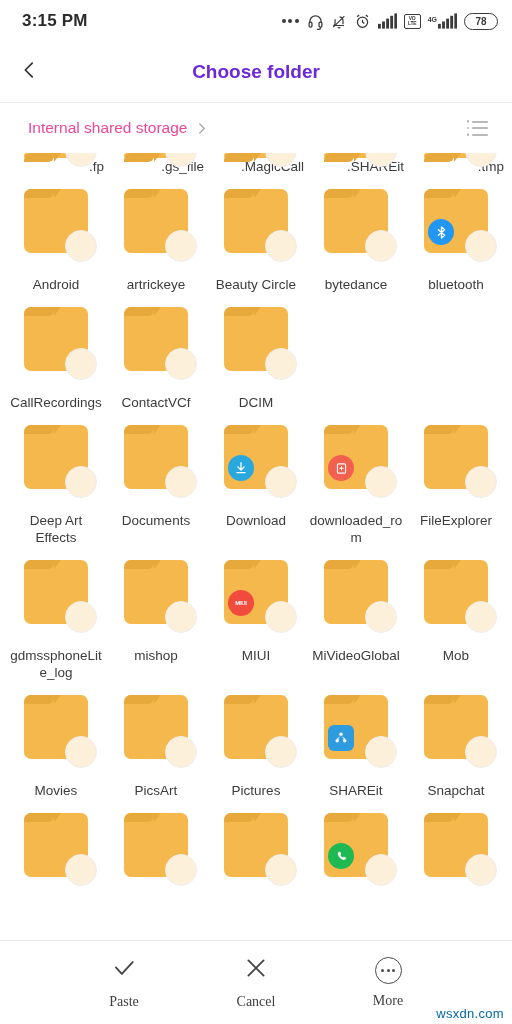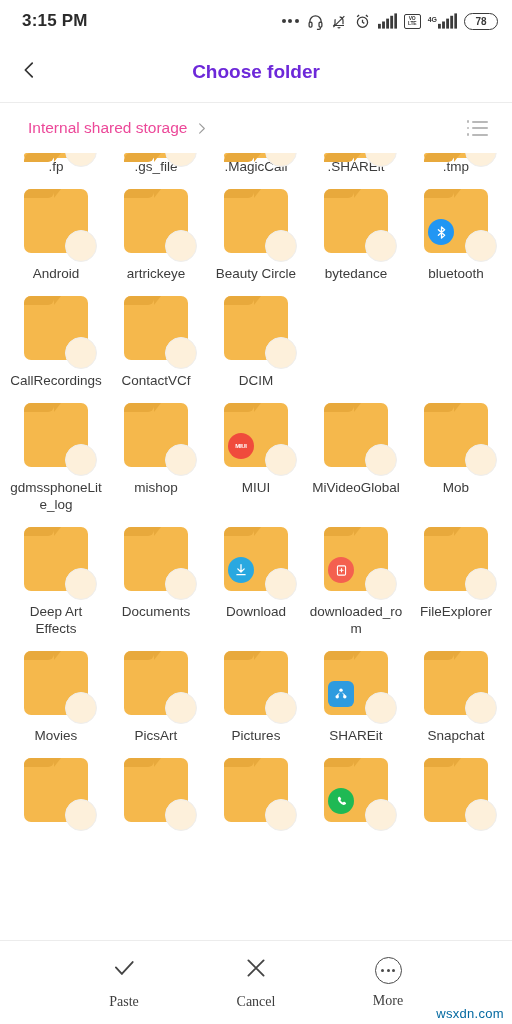--- a/index.html
+++ b/index.html
@@ -65,21 +65,21 @@
   }
   .grid-inner { position: relative; padding: 0 6px; }
   .row { display: flex; }
   .cell {
     width: 100px; display: flex; flex-direction: column; align-items: center;
     padding-top: 14px;
   }
   
   .row-clipped { height: 22px; overflow: hidden; }
   .row-clipped .cell { padding-top: 0; }
-  .row-clipped .folder-label { margin-top: 0; }
+  .row-clipped .folder-label { margin-top: 0; text-align: right; }
 
   .folder {
     position: relative; width: 64px; height: 64px;
   }
   .folder .body {
     position: absolute; inset: 0; background: #f5b84c; border-radius: 7px;
   }
   .folder .tab {
     position: absolute; left: 0; top: 0; width: 30px; height: 9px;
     background: #e8a93c; border-radius: 7px 0 6px 0;
@@ -96,21 +96,21 @@
   }
   .badge {
     position: absolute; left: 4px; bottom: 8px;
     width: 26px; height: 26px; display: flex; align-items: center; justify-content: center;
     color: #fff;
   }
   .badge.round { border-radius: 50%; }
   .badge.rounded { border-radius: 6px; }
   .badge-text { font-size: 6px; font-weight: bold; letter-spacing: -.3px; }
   .folder-label {
-    margin-top: 12px; width: 96px; text-align: center;
+    margin-top: 23px; width: 96px; text-align: center;
     font-size: 13.5px; line-height: 17px; color: #3c3c3c; word-break: break-word;
   }
 
   
   .bottombar {
     position: absolute; left: 0; right: 0; bottom: 0; height: 84px;
     background: #fff; border-top: 1px solid #ececec;
     display: flex; align-items: center; justify-content: center; gap: 36px;
   }
   .bottom-action {
@@ -344,65 +344,20 @@
             <div class="folder-label">DCIM</div>
           </div>
         </div>
         <div class="row">
           <div class="cell">
             <div class="folder">
               <span class="body"></span>
               <span class="tab"></span>
               <span class="check-circle"></span>
             </div>
-            <div class="folder-label">gdmssphoneLite_log</div>
-          </div>
-          <div class="cell">
-            <div class="folder">
-              <span class="body"></span>
-              <span class="tab"></span>
-              <span class="check-circle"></span>
-            </div>
-            <div class="folder-label">mishop</div>
-          </div>
-          <div class="cell">
-            <div class="folder">
-              <span class="body"></span>
-              <span class="tab"></span>
-              <span class="badge round" style="background:#f04b3c">
-                <span class="badge-text">MIUI</span>
-              </span>
-              <span class="check-circle"></span>
-            </div>
-            <div class="folder-label">MIUI</div>
-          </div>
-          <div class="cell">
-            <div class="folder">
-              <span class="body"></span>
-              <span class="tab"></span>
-              <span class="check-circle"></span>
-            </div>
-            <div class="folder-label">MiVideoGlobal</div>
-          </div>
-          <div class="cell">
-            <div class="folder">
-              <span class="body"></span>
-              <span class="tab"></span>
-              <span class="check-circle"></span>
-            </div>
-            <div class="folder-label">Mob</div>
-          </div>
-        </div>
-        <div class="row">
-          <div class="cell">
-            <div class="folder">
-              <span class="body"></span>
-              <span class="tab"></span>
-              <span class="check-circle"></span>
-            </div>
             <div class="folder-label">Deep Art Effects</div>
           </div>
           <div class="cell">
             <div class="folder">
               <span class="body"></span>
               <span class="tab"></span>
               <span class="check-circle"></span>
             </div>
             <div class="folder-label">Documents</div>
           </div>
@@ -433,20 +388,65 @@
             </div>
             <div class="folder-label">downloaded_rom</div>
           </div>
           <div class="cell">
             <div class="folder">
               <span class="body"></span>
               <span class="tab"></span>
               <span class="check-circle"></span>
             </div>
             <div class="folder-label">FileExplorer</div>
+          </div>
+        </div>
+        <div class="row">
+          <div class="cell">
+            <div class="folder">
+              <span class="body"></span>
+              <span class="tab"></span>
+              <span class="check-circle"></span>
+            </div>
+            <div class="folder-label">gdmssphoneLite_log</div>
+          </div>
+          <div class="cell">
+            <div class="folder">
+              <span class="body"></span>
+              <span class="tab"></span>
+              <span class="check-circle"></span>
+            </div>
+            <div class="folder-label">mishop</div>
+          </div>
+          <div class="cell">
+            <div class="folder">
+              <span class="body"></span>
+              <span class="tab"></span>
+              <span class="badge round" style="background:#f04b3c">
+                <span class="badge-text">MIUI</span>
+              </span>
+              <span class="check-circle"></span>
+            </div>
+            <div class="folder-label">MIUI</div>
+          </div>
+          <div class="cell">
+            <div class="folder">
+              <span class="body"></span>
+              <span class="tab"></span>
+              <span class="check-circle"></span>
+            </div>
+            <div class="folder-label">MiVideoGlobal</div>
+          </div>
+          <div class="cell">
+            <div class="folder">
+              <span class="body"></span>
+              <span class="tab"></span>
+              <span class="check-circle"></span>
+            </div>
+            <div class="folder-label">Mob</div>
           </div>
         </div>
         <div class="row">
           <div class="cell">
             <div class="folder">
               <span class="body"></span>
               <span class="tab"></span>
               <span class="check-circle"></span>
             </div>
             <div class="folder-label">Movies</div>

